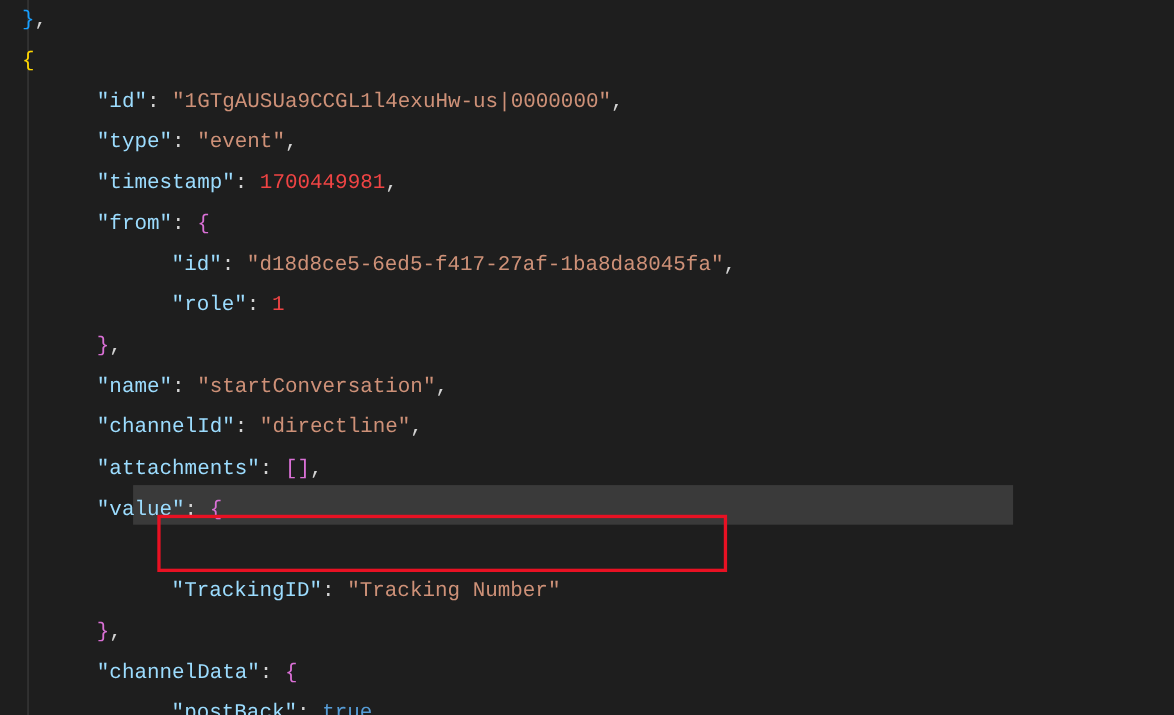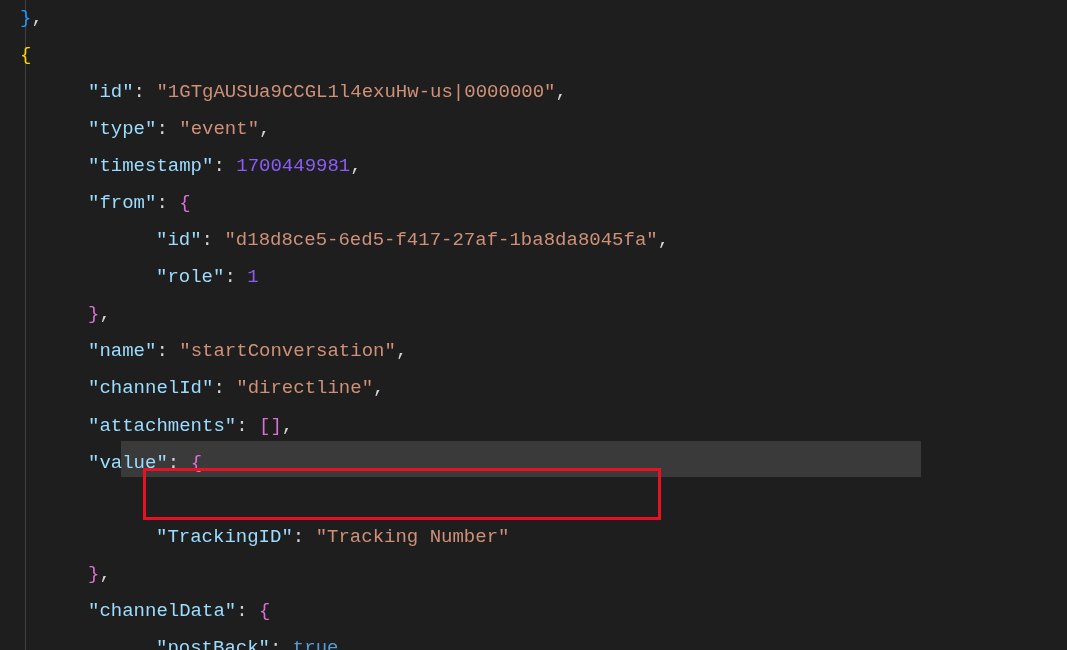--- a/index.html
+++ b/index.html
@@ -19,21 +19,21 @@
       padding-top: 0px;
       position: relative;
     }
     .line { white-space: pre; position: relative; }
     .indent1 { padding-left: 68px; }
     .indent2 { padding-left: 136px; }
     .indentbr0 { padding-left: 0px; }
     .indentbr1 { padding-left: 68px; }
     .key { color: #9cdcfe; }
     .string { color: #ce9178; }
-    .number { color: #8b5cf6; }
+    .number { color: #ef4444; }
     .boolean { color: #569cd6; }
     .bracket-y { color: #ffd700; }
     .bracket-p { color: #da70d6; }
     .bracket-b { color: #179fff; }
     .punct { color: #d4d4d4; }
     .guide {
       position: absolute;
       top: 0;
       bottom: 0;
       width: 1px;

